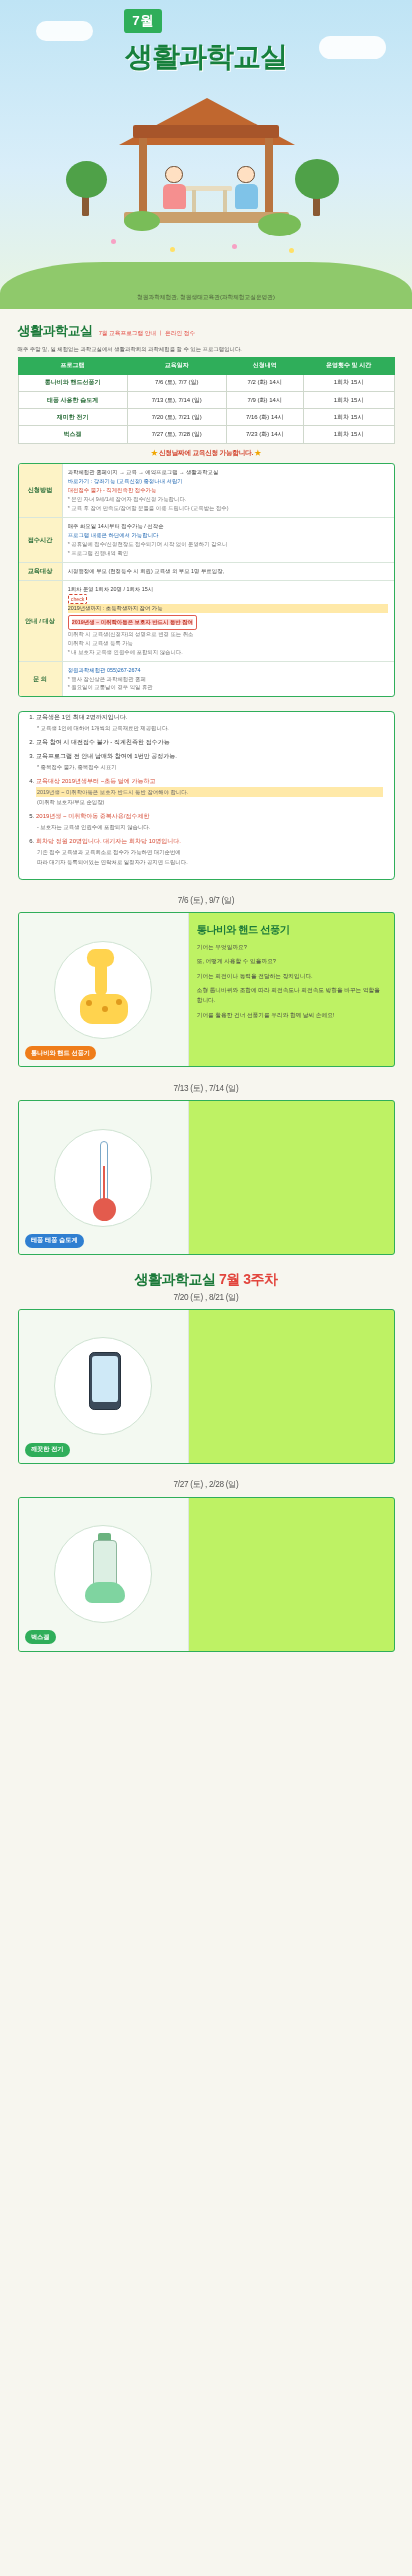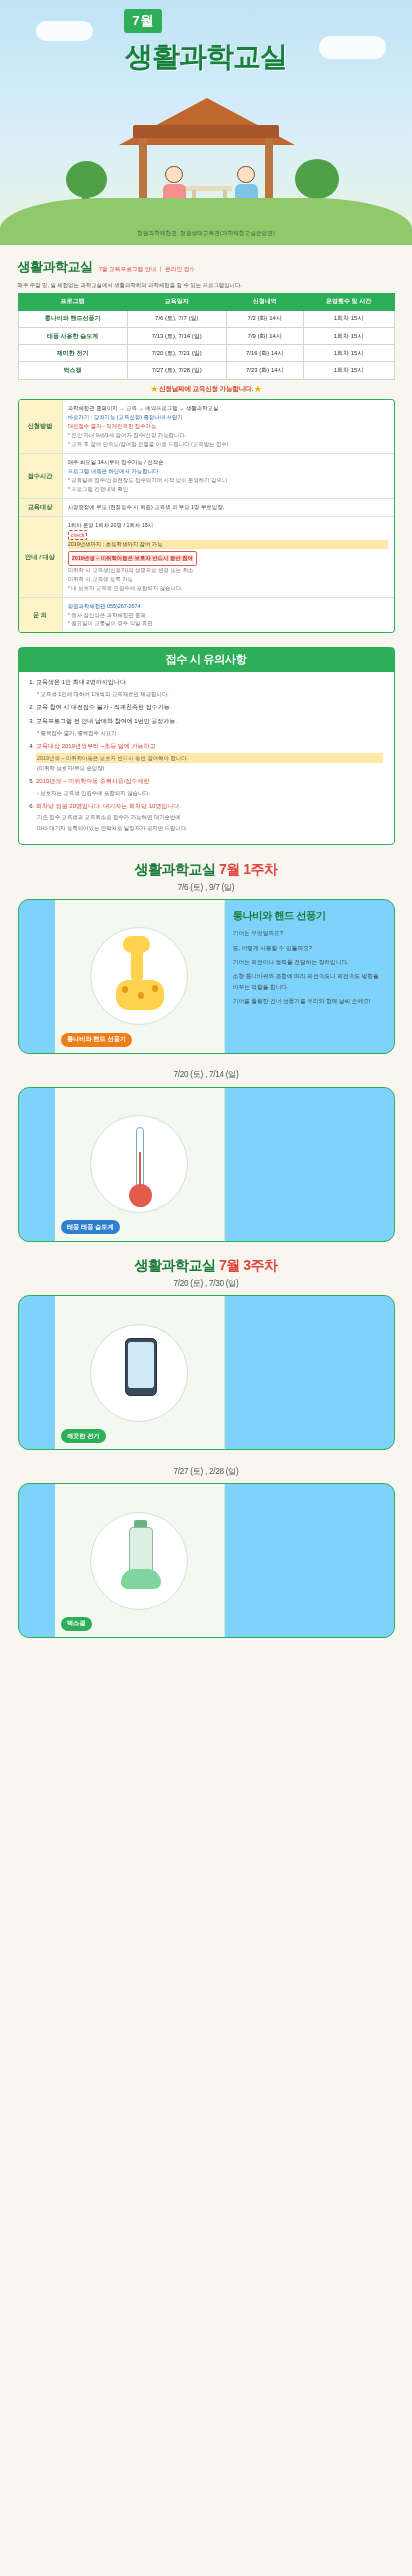--- a/index.html
+++ b/index.html
@@ -16,21 +16,21 @@
     background: #f7f6ef;
     position: relative;
     overflow: hidden;
   }
 
   
   .hero {
     position: relative;
     background: linear-gradient(#bfe4f5 0%, #d9eef9 55%, #e9f5e2 100%);
     padding: 13.4px 0 0 0;
-    height: 245px;
+    height: 309px;
     overflow: hidden;
   }
   .month-badge {
     position: absolute;
     left: 50%;
     transform: translateX(-82px);
     top: 9.3px;
     background: #2fae5a;
     color: #fff;
     font-size: 13.4px;
@@ -175,22 +175,22 @@
   .week { margin-top: 15.5px; padding: 0 17.5px; }
   .week-title {
     text-align:center; font-size:14px; font-weight:bold; color:#1c7a3a;
     letter-spacing:-0.5px; margin-bottom:3.1px;
   }
   .week-title .wk { color:#e2453d; }
   .week-date {
     text-align:center; font-size:8.2px; color:#555; margin-bottom:6.2px; letter-spacing:-0.3px;
   }
   .week-card {
-    background:#7dd3fc; border:1px solid #2fae5a; border-radius:11px;
-    display:flex; overflow:hidden; min-height: 155px; padding-left: 36px;
+    background:#bef264; border:1px solid #2fae5a; border-radius:3px;
+    display:flex; overflow:hidden; min-height: 155px;
   }
   .week-card .visual {
     flex:0 0 170px; position:relative; background:#f3f9f1;
     display:flex; align-items:center; justify-content:center;
     border-right:0.5px solid #dbe8dc;
   }
   .week-card .txt { flex:1; padding:9.3px 8.2px; }
   .week-card .txt h4 {
     margin:0 0 5.2px; font-size:10.3px; color:#1c7a3a; font-weight:bold; letter-spacing:-0.5px;
   }
@@ -370,21 +370,20 @@
           <div class="blue">청원과학체험관 055)267-2674</div>
           <div style="color:#777">* 행사 참신상은 과학체험관 홈페</div>
           <div style="color:#777">* 월요일이 교통날이 경우 익일 휴관</div>
         </div>
       </div>
 
     </div>
   </div>
 
   <div class="caution">
-    <h3>접수 시 유의사항</h3>
     <ol>
       <li>
         <span>교육생은 1인 최대 2명까지입니다.</span>
         <span class="sub">* 교육생 1인에 대하여 1개씩의 교육재료만 제공됩니다.</span>
       </li>
       <li>
         <span>교육 참여 시 대전접수 불가 - 직계친족한 접수가능</span>
       </li>
       <li>
         <span>교육프로그램 전 안내 남매와 참여에 1번만 공정가능.</span>
@@ -401,24 +400,20 @@
       </li>
       <li>
         <span class="redline">회차당 정원 20명입니다. 대기자는 회차당 10명입니다.</span>
         <span class="sub">기존 접수 교육생과 교육회소로 접수가 가능하면 대기순번에</span>
         <span class="sub">따라 대기자 등록되어있는 연락처로 일정자가 공지면 드립니다.</span>
       </li>
     </ol>
   </div>
 
   <div class="week">
-    <div class="week-title">
-      <span>생활과학교실</span>
-      <span class="wk">7월 1주차</span>
-    </div>
     <div class="week-date">7/6 (토) , 9/7 (일)</div>
     <div class="week-card">
       <div class="visual">
         <div class="ill-circle">
           <div class="giraffe-head"></div>
           <div class="giraffe-neck"></div>
           <div class="giraffe-body"></div>
           <div class="spot" style="left:31px; top:58px;"></div>
           <div class="spot" style="left:47px; top:64px;"></div>
           <div class="spot" style="left:61px; top:57px;"></div>
@@ -430,39 +425,39 @@
         <p>기어는 무엇일까요?</p>
         <p>또, 어떻게 사용할 수 있을까요?</p>
         <p>기어는 회전이나 동력을 전달하는 장치입니다.</p>
         <p>소형 톱니바퀴와 조합에 따라 회전속도나 회전속도 방향을 바꾸는 역할을 합니다.</p>
         <p>기어를 활용한 건너 선풍기를 우리와 함께 날씨 손에요!</p>
       </div>
     </div>
   </div>
 
   <div class="week">
-    <div class="week-date">7/20 (토) , 7/14 (일)</div>
+    <div class="week-date">7/13 (토) , 7/14 (일)</div>
     <div class="week-card">
       <div class="visual">
         <div class="ill-circle">
           <div class="therm"></div>
           <div class="therm-fill"></div>
           <div class="therm-bulb"></div>
         </div>
         <div class="tag blue">테풍 테풍 습도계</div>
       </div>
     </div>
   </div>
 
   <div class="week">
     <div class="week-title">
       <span>생활과학교실</span>
       <span class="wk">7월 3주차</span>
     </div>
-    <div class="week-date">7/20 (토) , 7/30 (일)</div>
+    <div class="week-date">7/20 (토) , 8/21 (일)</div>
     <div class="week-card">
       <div class="visual">
         <div class="ill-circle">
           <div class="phone"></div>
           <div class="phone-screen"></div>
         </div>
         <div class="tag green">깨끗한 전기</div>
       </div>
     </div>
   </div>

